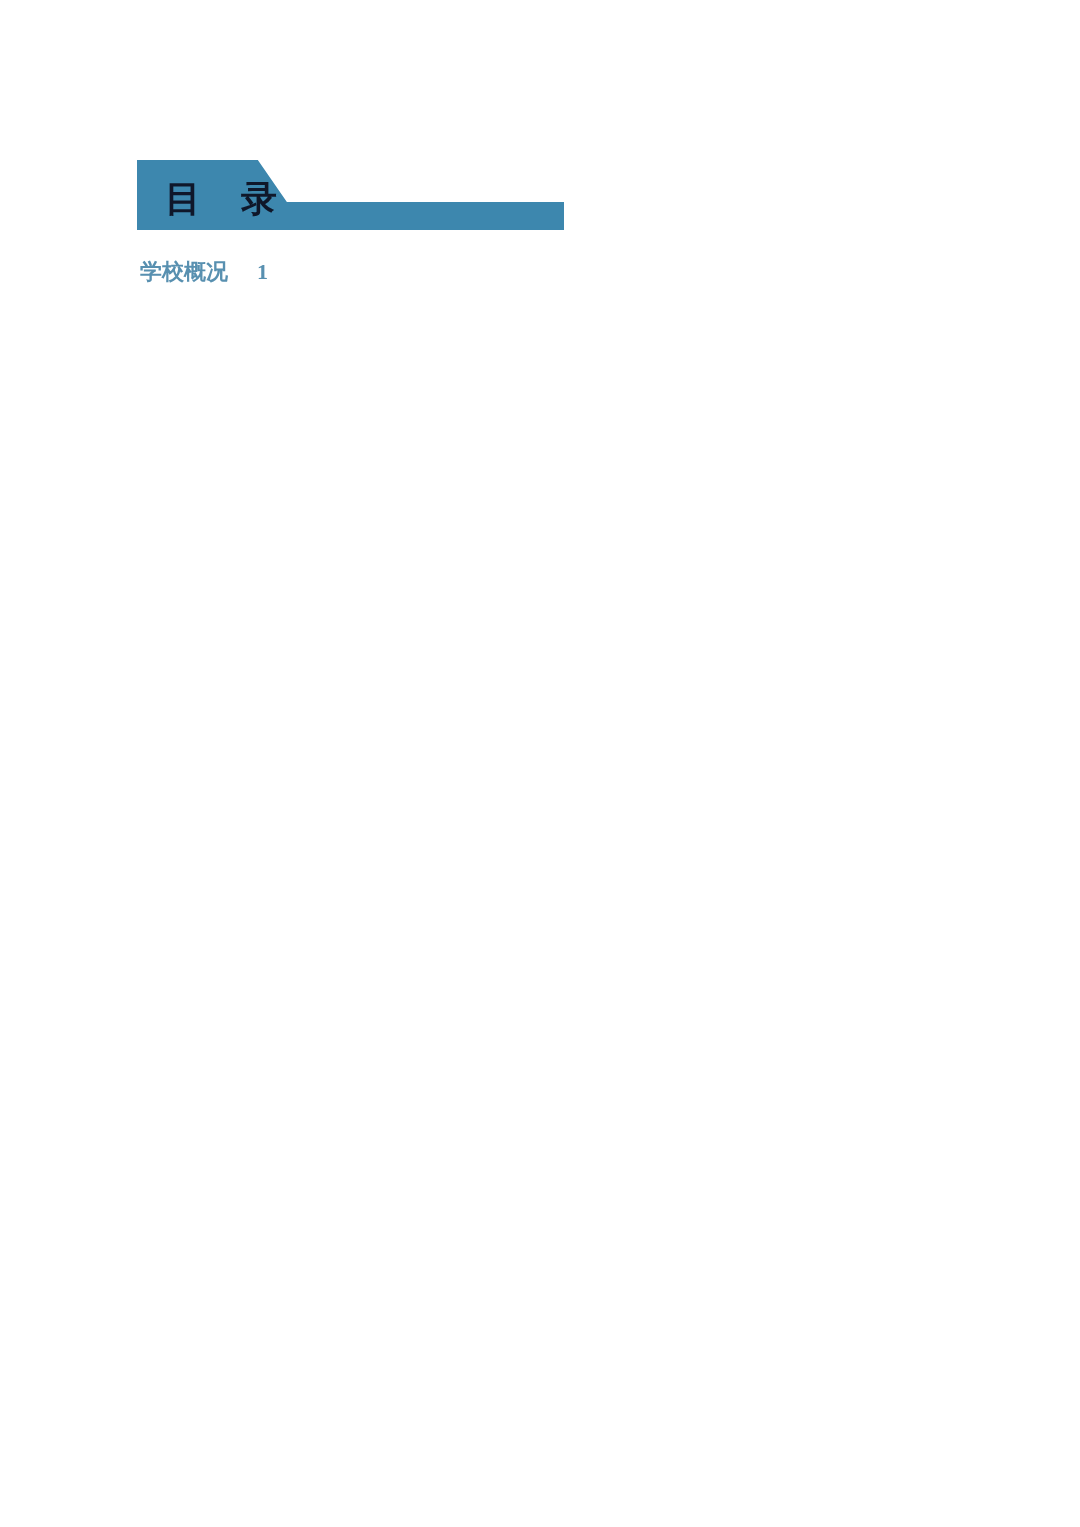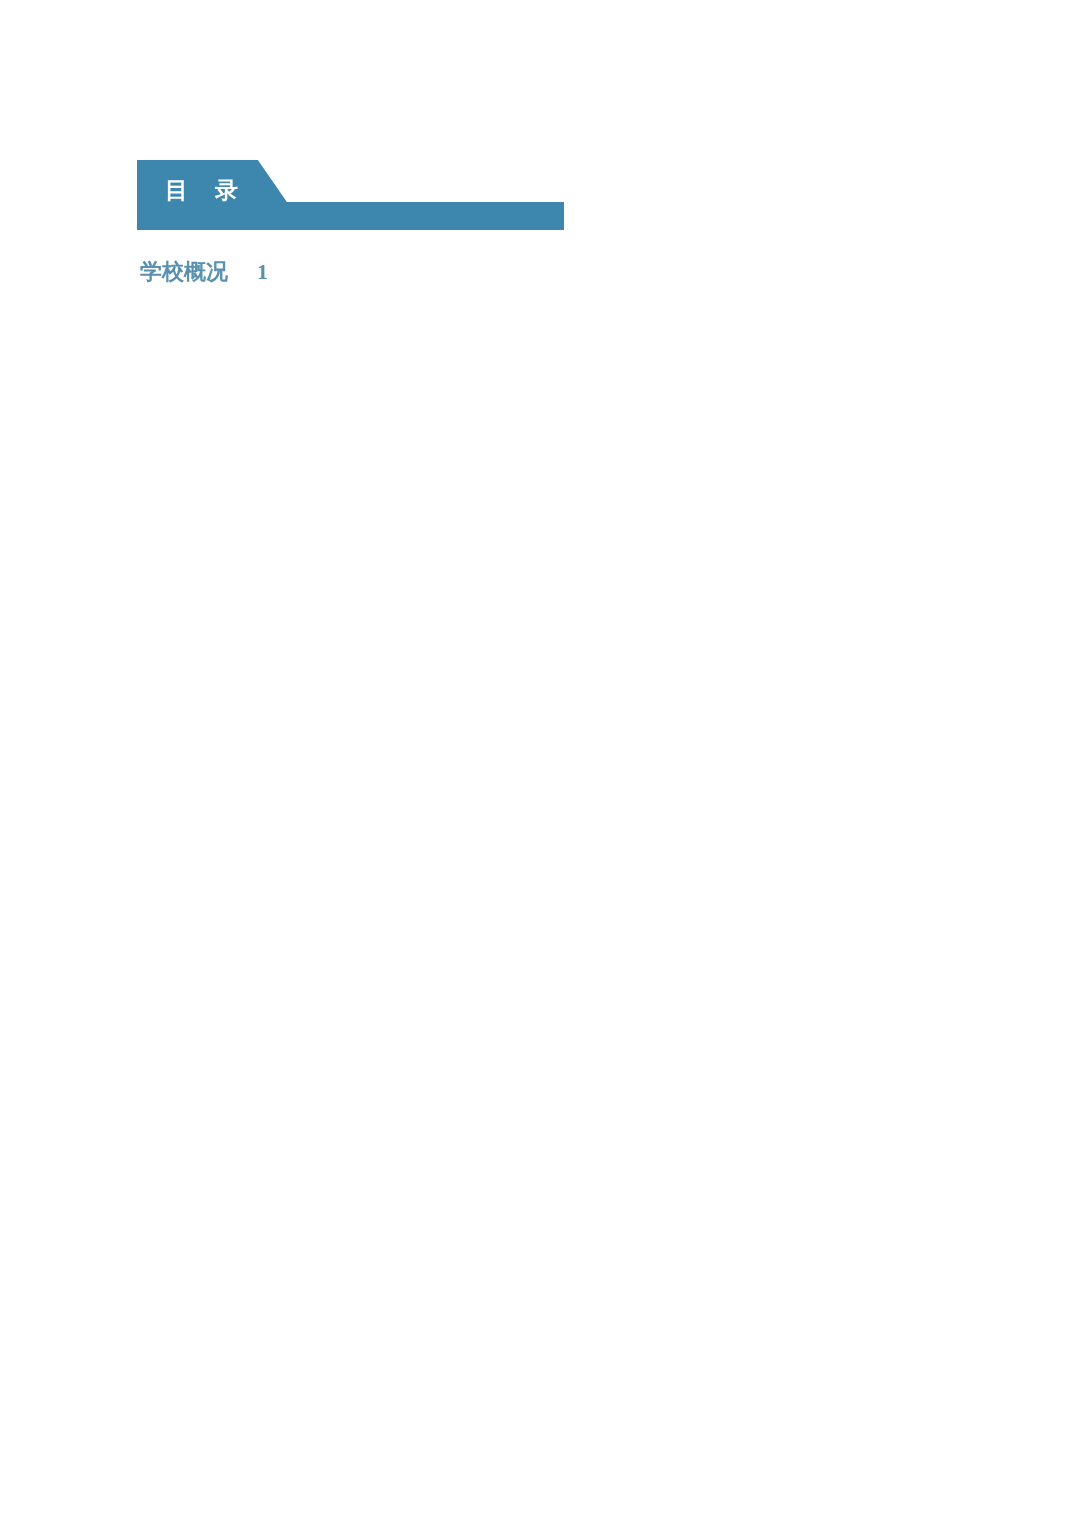--- a/index.html
+++ b/index.html
@@ -22,23 +22,23 @@
     top: 160px;
     width: 427px;
     height: 70px;
     background: var(--banner-blue, #3d87ae);
     clip-path: polygon(0 0, 28.3% 0, 35.1% 60%, 100% 60%, 100% 100%, 0 100%);
   }
   .banner-title {
     position: absolute;
     left: 28px;
     top: 15px;
-    color: #ffffff;
+    color: #0f172a;
     font-family: "Liberation Sans", "DejaVu Sans", sans-serif;
-    font-size: 23px;
+    font-size: 36px;
     font-weight: bold;
     letter-spacing: 2px;
     white-space: pre;
   }
   
   .toc {
     position: absolute;
     left: 140px;
     top: 252px;
     width: 785px;

